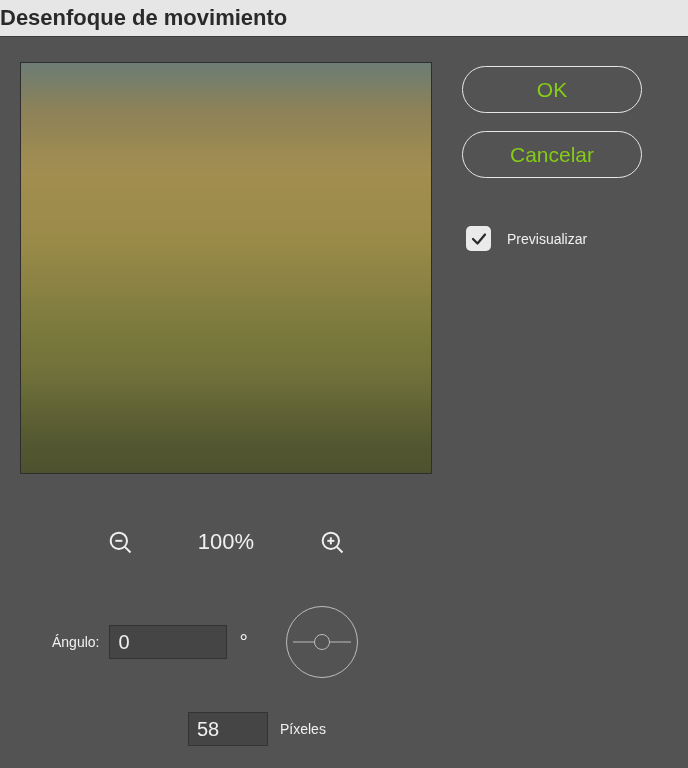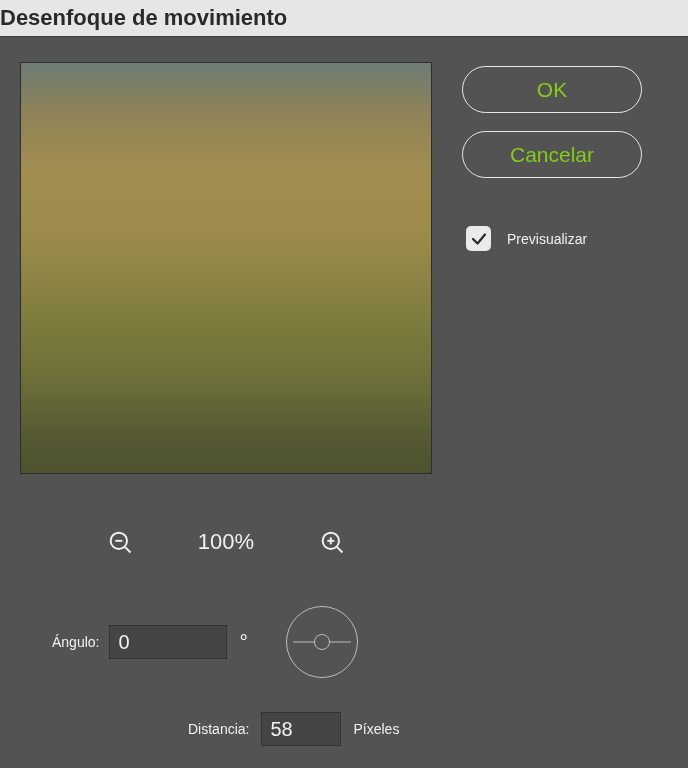--- a/index.html
+++ b/index.html
@@ -286,18 +286,17 @@
   </div>
 
   <div class="angle-row">
     <span class="label">Ángulo:</span>
     <input class="text-input" value="0" style="">
     <span class="deg-symbol">°</span>
     <button class="angle-dial" aria-label="angle dial"></button>
   </div>
 
   <div class="distance-row">
-    <span class="label">Distancia:</span>
     <input class="text-input" value="58" style="">
     <span class="label">Píxeles</span>
   </div>
 
 </div>
 
 </body></html>

